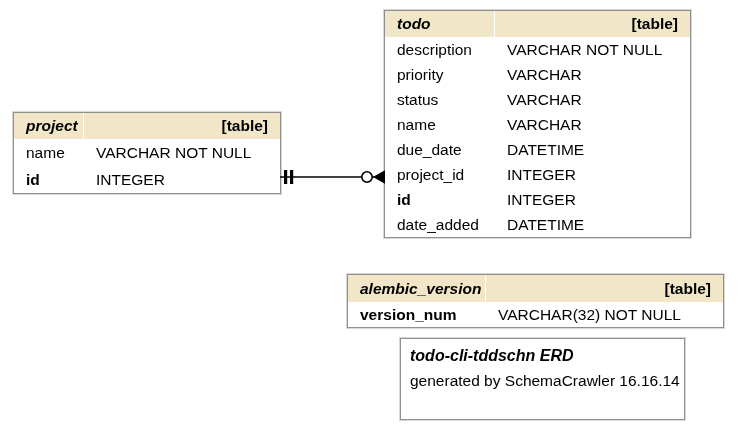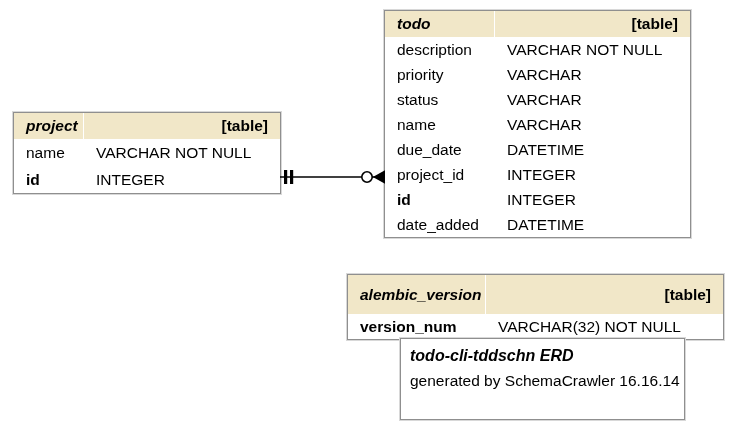--- a/index.html
+++ b/index.html
@@ -32,21 +32,21 @@
   }
   .tbl-name{font-weight:bold;font-style:italic;font-size:16px;}
   .tbl-badge{text-align:right;font-size:15px;font-weight:bold;}
   .key{font-weight:bold;}
   #table-project{left:13px;top:112px;width:268px;}
   #table-project td{height:27px;}
   #table-project tr.hdr td{height:26px;}
   #table-todo{left:384px;top:10px;width:307px;}
   #table-alembic{left:347px;top:274px;width:377px;}
   #table-alembic td{height:25px;}
-  #table-alembic tr.hdr td{height:39px;}
+  #table-alembic tr.hdr td{height:27px;}
   .title-box{
     position:absolute;left:400px;top:338px;width:285px;height:82px;
     background:#fff;border:1px solid var(--table-border);
     outline:1px solid var(--table-outline);
     padding:4px 9px;
   }
   .title-box .t1{font-weight:bold;font-style:italic;font-size:16px;line-height:26px;white-space:nowrap;}
   .title-box .t2,.title-box .t3{font-size:15.5px;line-height:24px;white-space:nowrap;}
   .connector{position:absolute;left:280px;top:164px;width:106px;height:26px;}
 </style>

